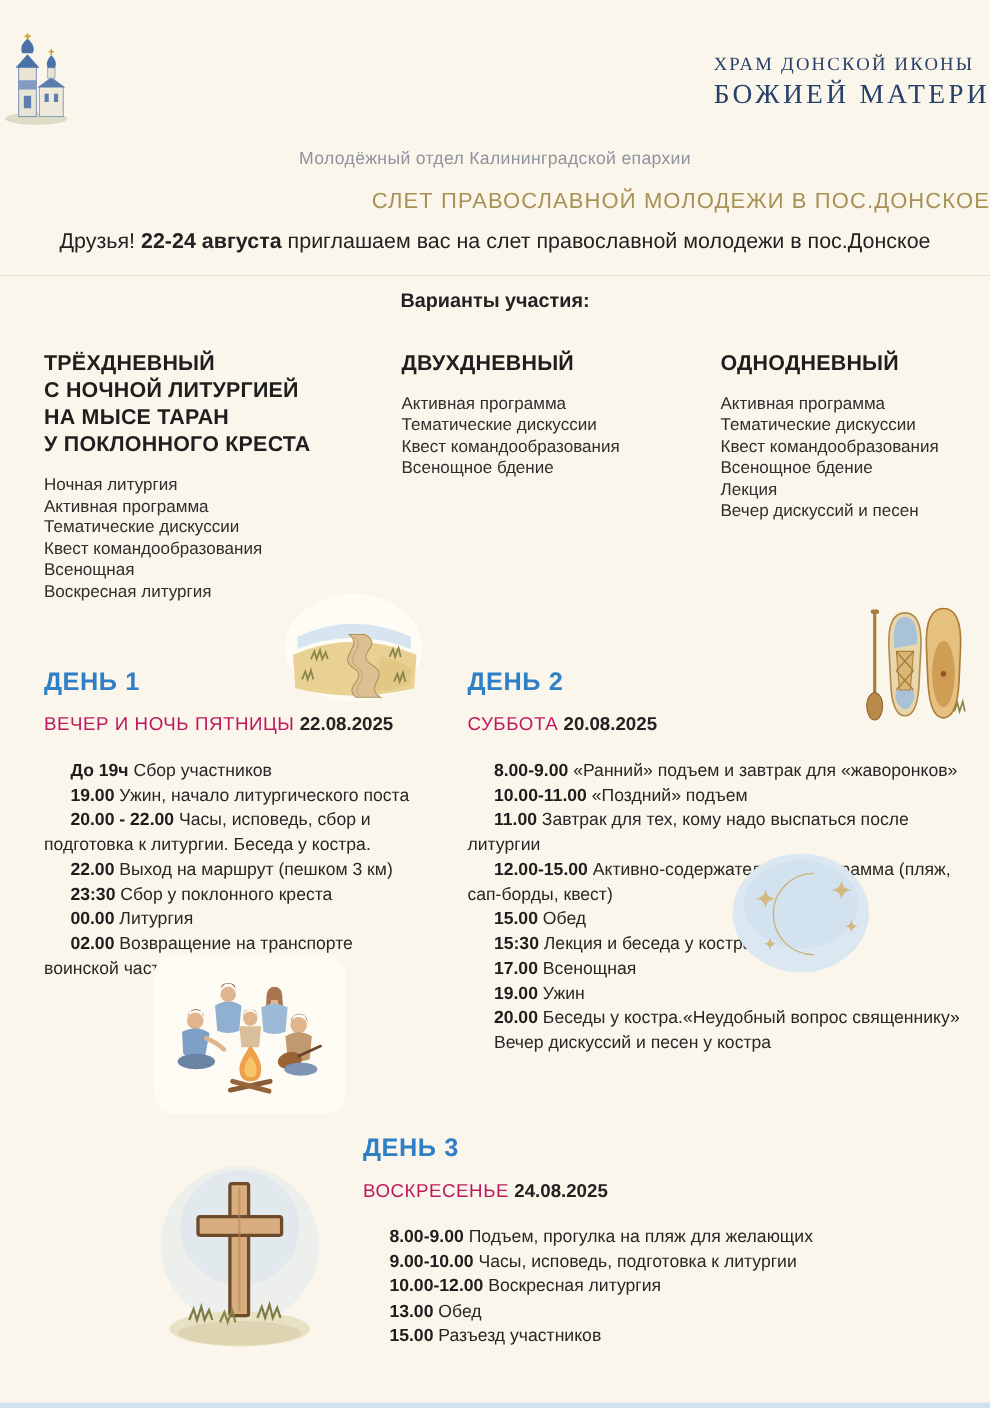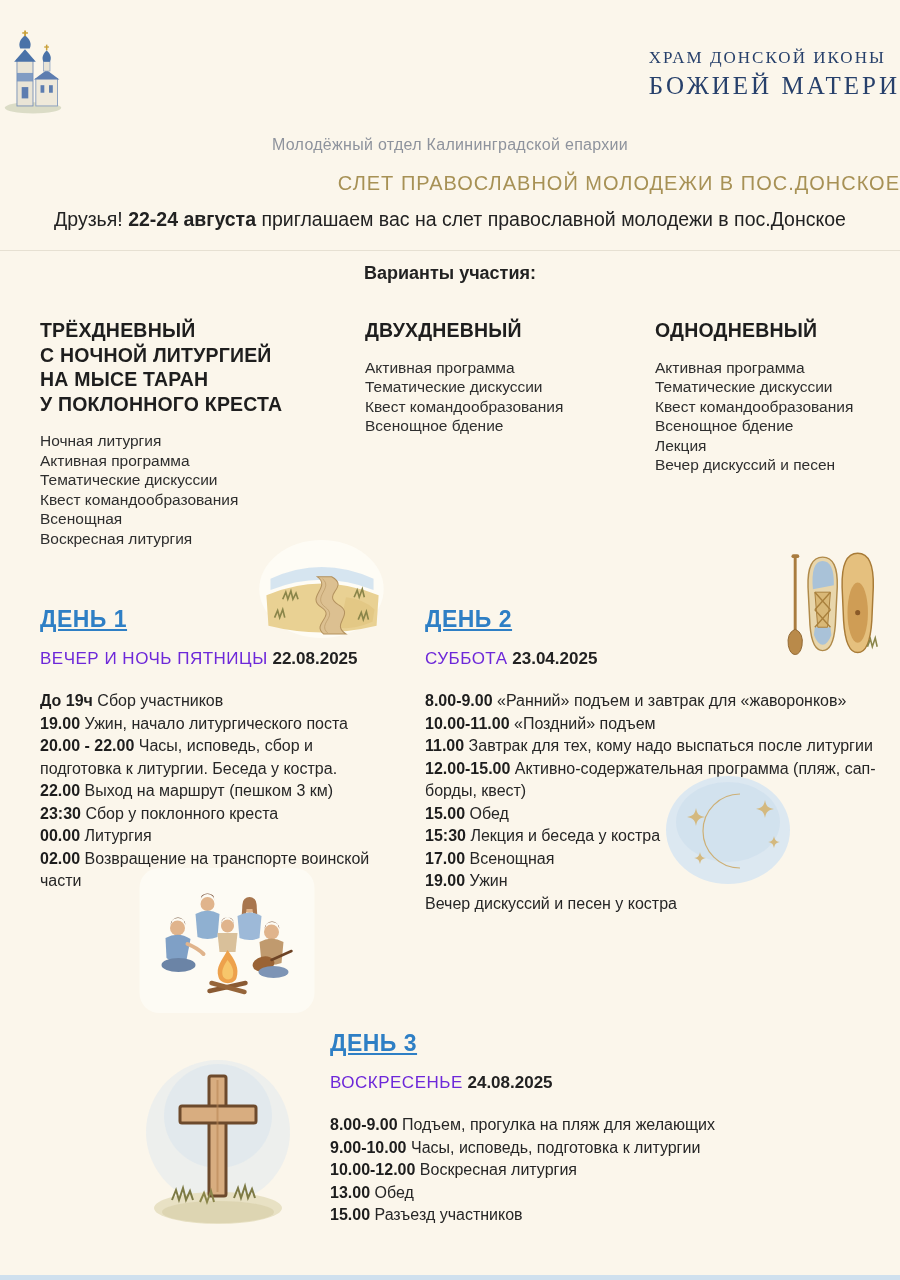--- a/index.html
+++ b/index.html
@@ -23,26 +23,26 @@
   .options { position:absolute; top:318px; left:40px; width:838px; display:grid; grid-template-columns:325px 290px 1fr; }
   .option-title { font-size:19.5px; line-height:24.5px; font-weight:bold; letter-spacing:.2px; color:#1e1e1e; }
   .option-title .tl { display:block; }
   .option-items { list-style:none; margin-top:15px; font-size:15.5px; line-height:19.5px; color:#2e2e2e; }
 
   
   .day-block { position:absolute; }
   .day1 { top:606px; left:40px; width:352px; }
   .day2 { top:606px; left:425px; width:458px; }
   .day3 { top:1030px; left:330px; width:470px; }
-  .day-heading { color:#2E7FC5; font-size:23px; font-weight:bold; letter-spacing:.5px;text-decoration:underline; }
+  .day-heading { color:#2E7FC5; font-size:23px; font-weight:bold; letter-spacing:.5px; }
   .day-sub { margin-top:16px; font-size:17px; }
-  .sub-label { color:#6d28d9; letter-spacing:.5px; }
+  .sub-label { color:#be185d; letter-spacing:.5px; }
   .sub-date { font-weight:bold; color:#222; }
   .sched { margin-top:21px; font-size:16px; line-height:22.5px; color:#262626; }
-  .sched .t { font-weight:bold; color:#1d1d1d; }
+  .sched .t { font-weight:bold; color:#1d1d1d;margin-left:24px; }
 
   
   .illus { position:absolute; }
   .illus-path { left:258px; top:536px; }
   .illus-sup { left:772px; top:540px; }
   .illus-moon { left:662px; top:772px; }
   .illus-campfire { left:138px; top:868px; }
   .illus-cross { left:138px; top:1050px; }
 
   .bottom-strip { position:absolute; bottom:0; left:0; width:100%; height:5px; background:#CFE0EE; }
@@ -146,31 +146,32 @@
       <p><b class="t">23:30</b> <span>Сбор у поклонного креста</span></p>
       <p><b class="t">00.00</b> <span>Литургия</span></p>
       <p><b class="t">02.00</b> <span>Возвращение на транспорте воинской части</span></p>
     </div>
   </section>
 
   <section class="day-block day2">
     <h2 class="day-heading">ДЕНЬ 2</h2>
     <p class="day-sub">
       <span class="sub-label">СУББОТА</span>
-      <span class="sub-date">23.04.2025</span>
+      <span class="sub-date">20.08.2025</span>
     </p>
     <div class="sched">
       <p><b class="t">8.00-9.00</b> <span>«Ранний» подъем и завтрак для «жаворонков»</span></p>
       <p><b class="t">10.00-11.00</b> <span>«Поздний» подъем</span></p>
       <p><b class="t">11.00</b> <span>Завтрак для тех, кому надо выспаться после литургии</span></p>
       <p><b class="t">12.00-15.00</b> <span>Активно-содержательная программа (пляж, сап-борды, квест)</span></p>
       <p><b class="t">15.00</b> <span>Обед</span></p>
       <p><b class="t">15:30</b> <span>Лекция и беседа у костра</span></p>
       <p><b class="t">17.00</b> <span>Всенощная</span></p>
       <p><b class="t">19.00</b> <span>Ужин</span></p>
+      <p><b class="t">20.00</b> <span>Беседы у костра.«Неудобный вопрос священнику»</span></p>
       <p><b class="t"></b> <span>Вечер дискуссий и песен у костра</span></p>
     </div>
   </section>
 
   <section class="day-block day3">
     <h2 class="day-heading">ДЕНЬ 3</h2>
     <p class="day-sub">
       <span class="sub-label">ВОСКРЕСЕНЬЕ</span>
       <span class="sub-date">24.08.2025</span>
     </p>

